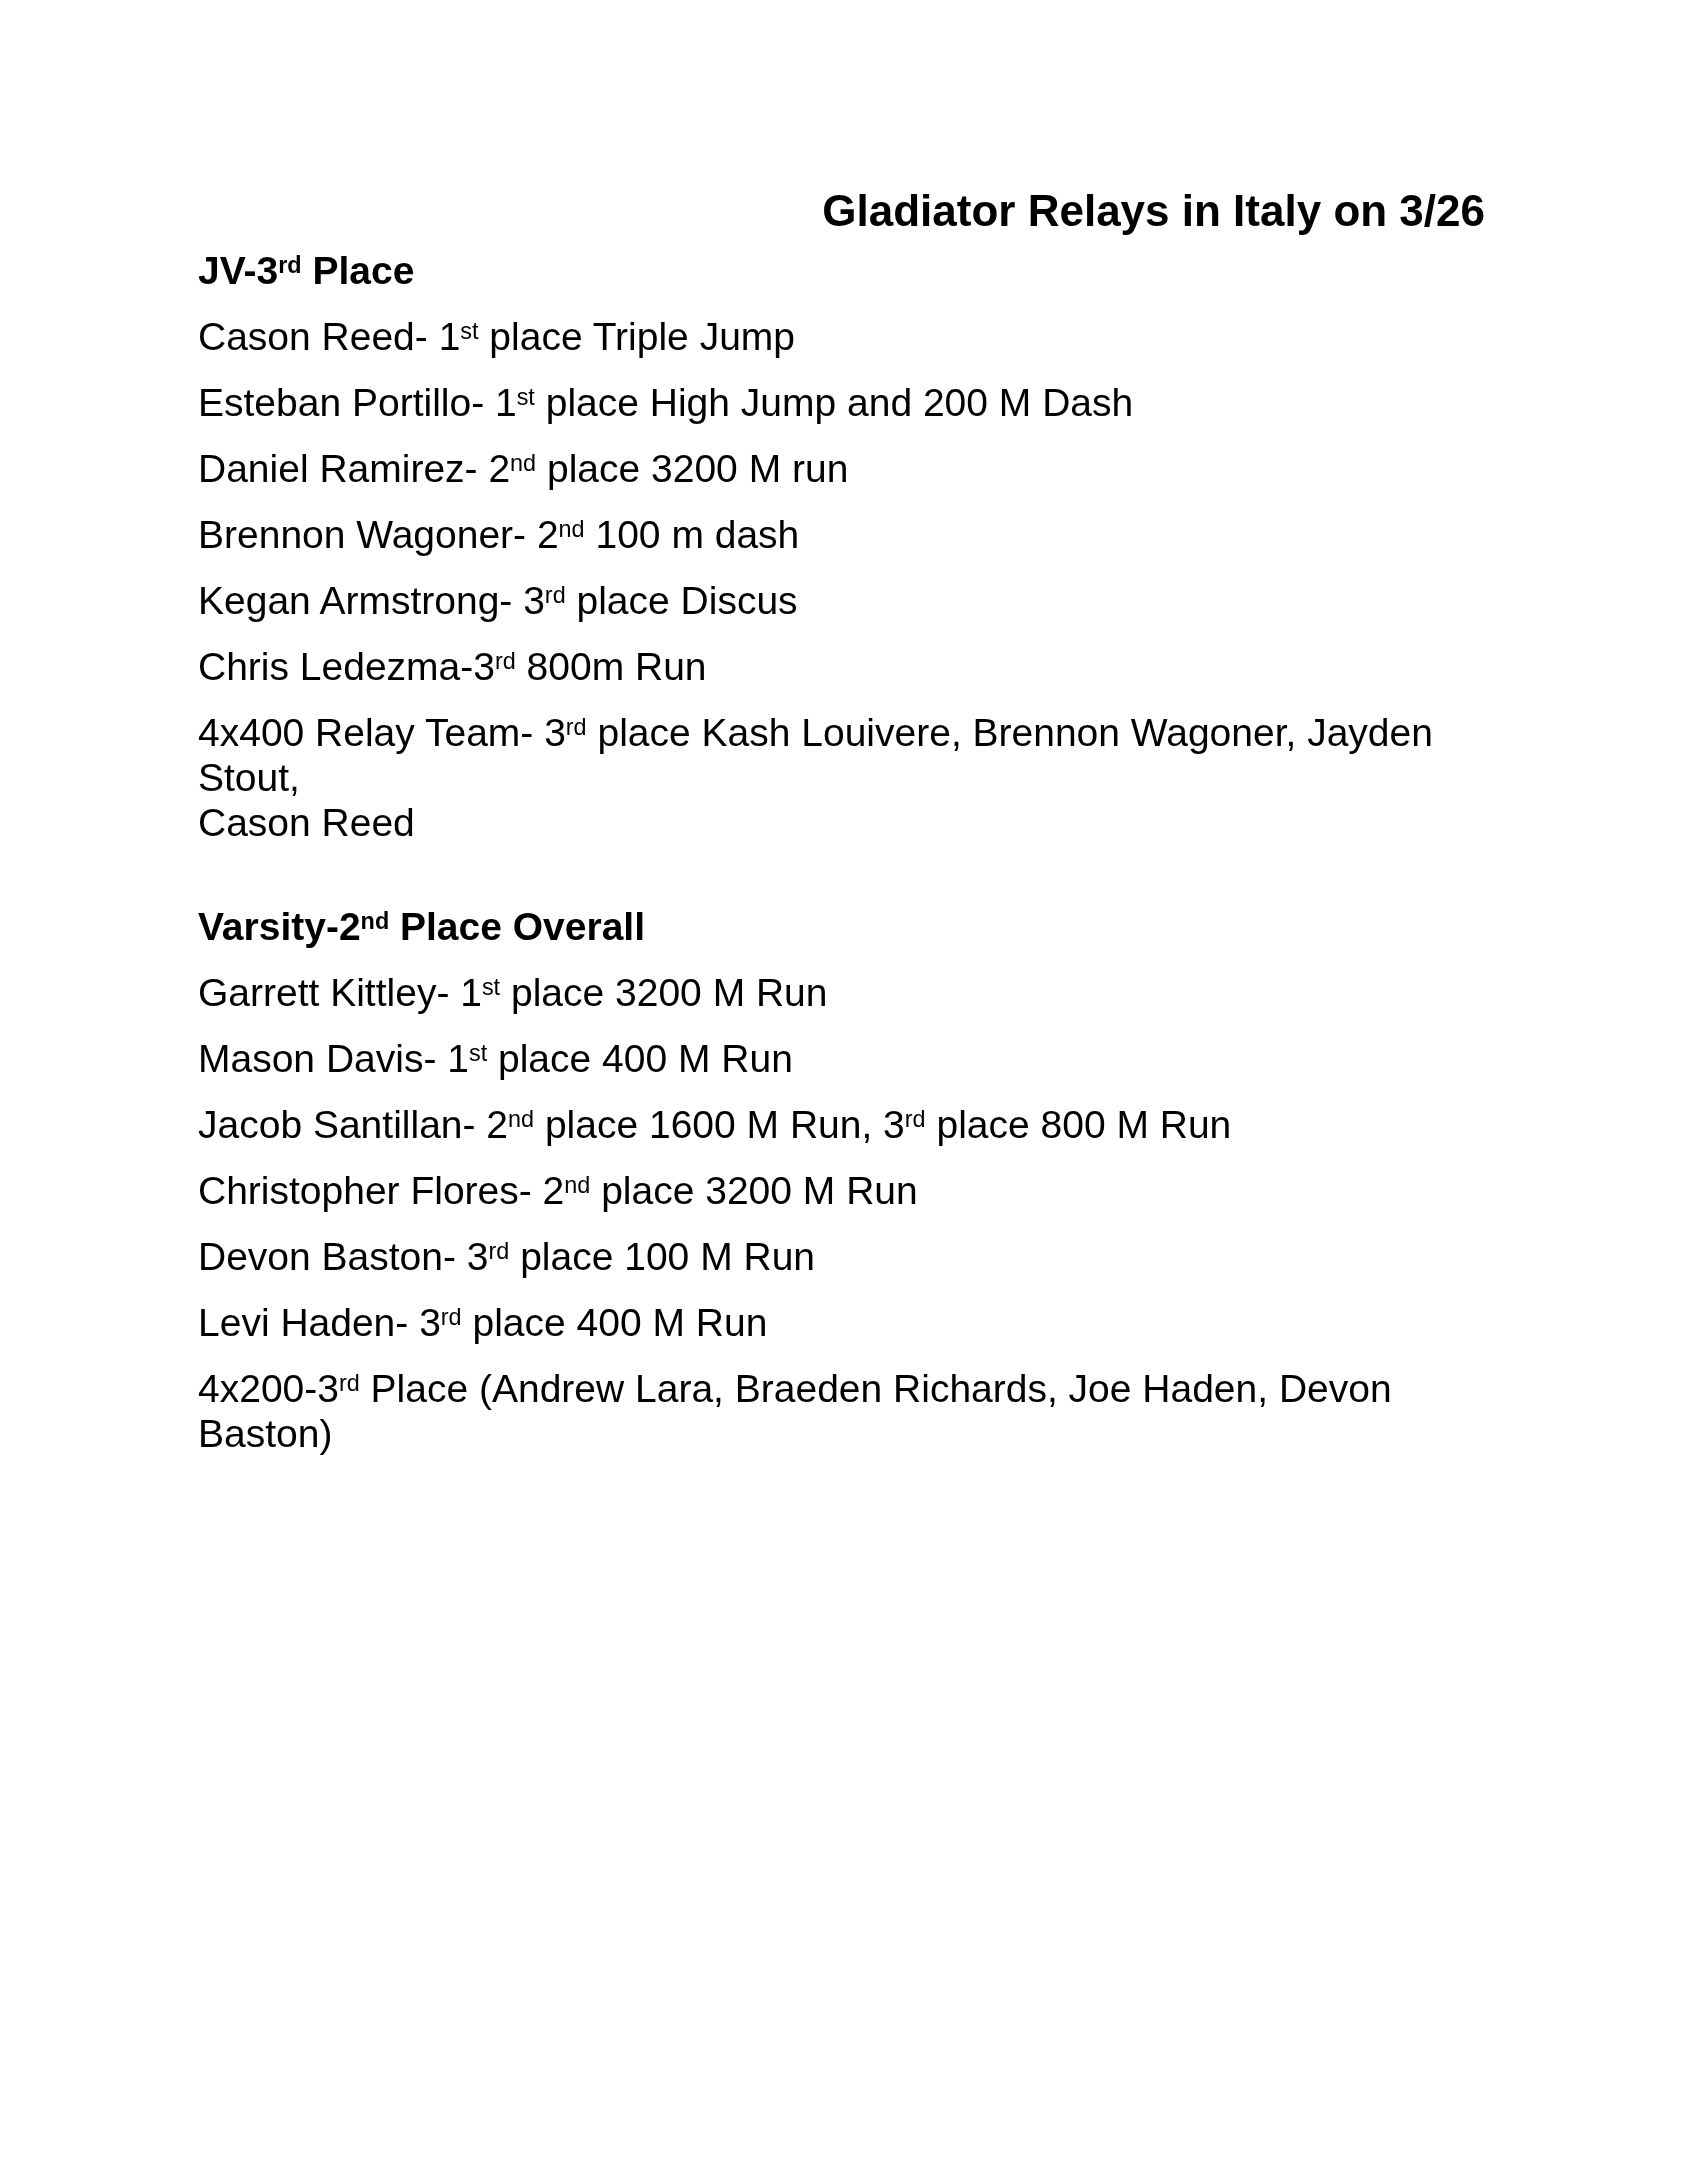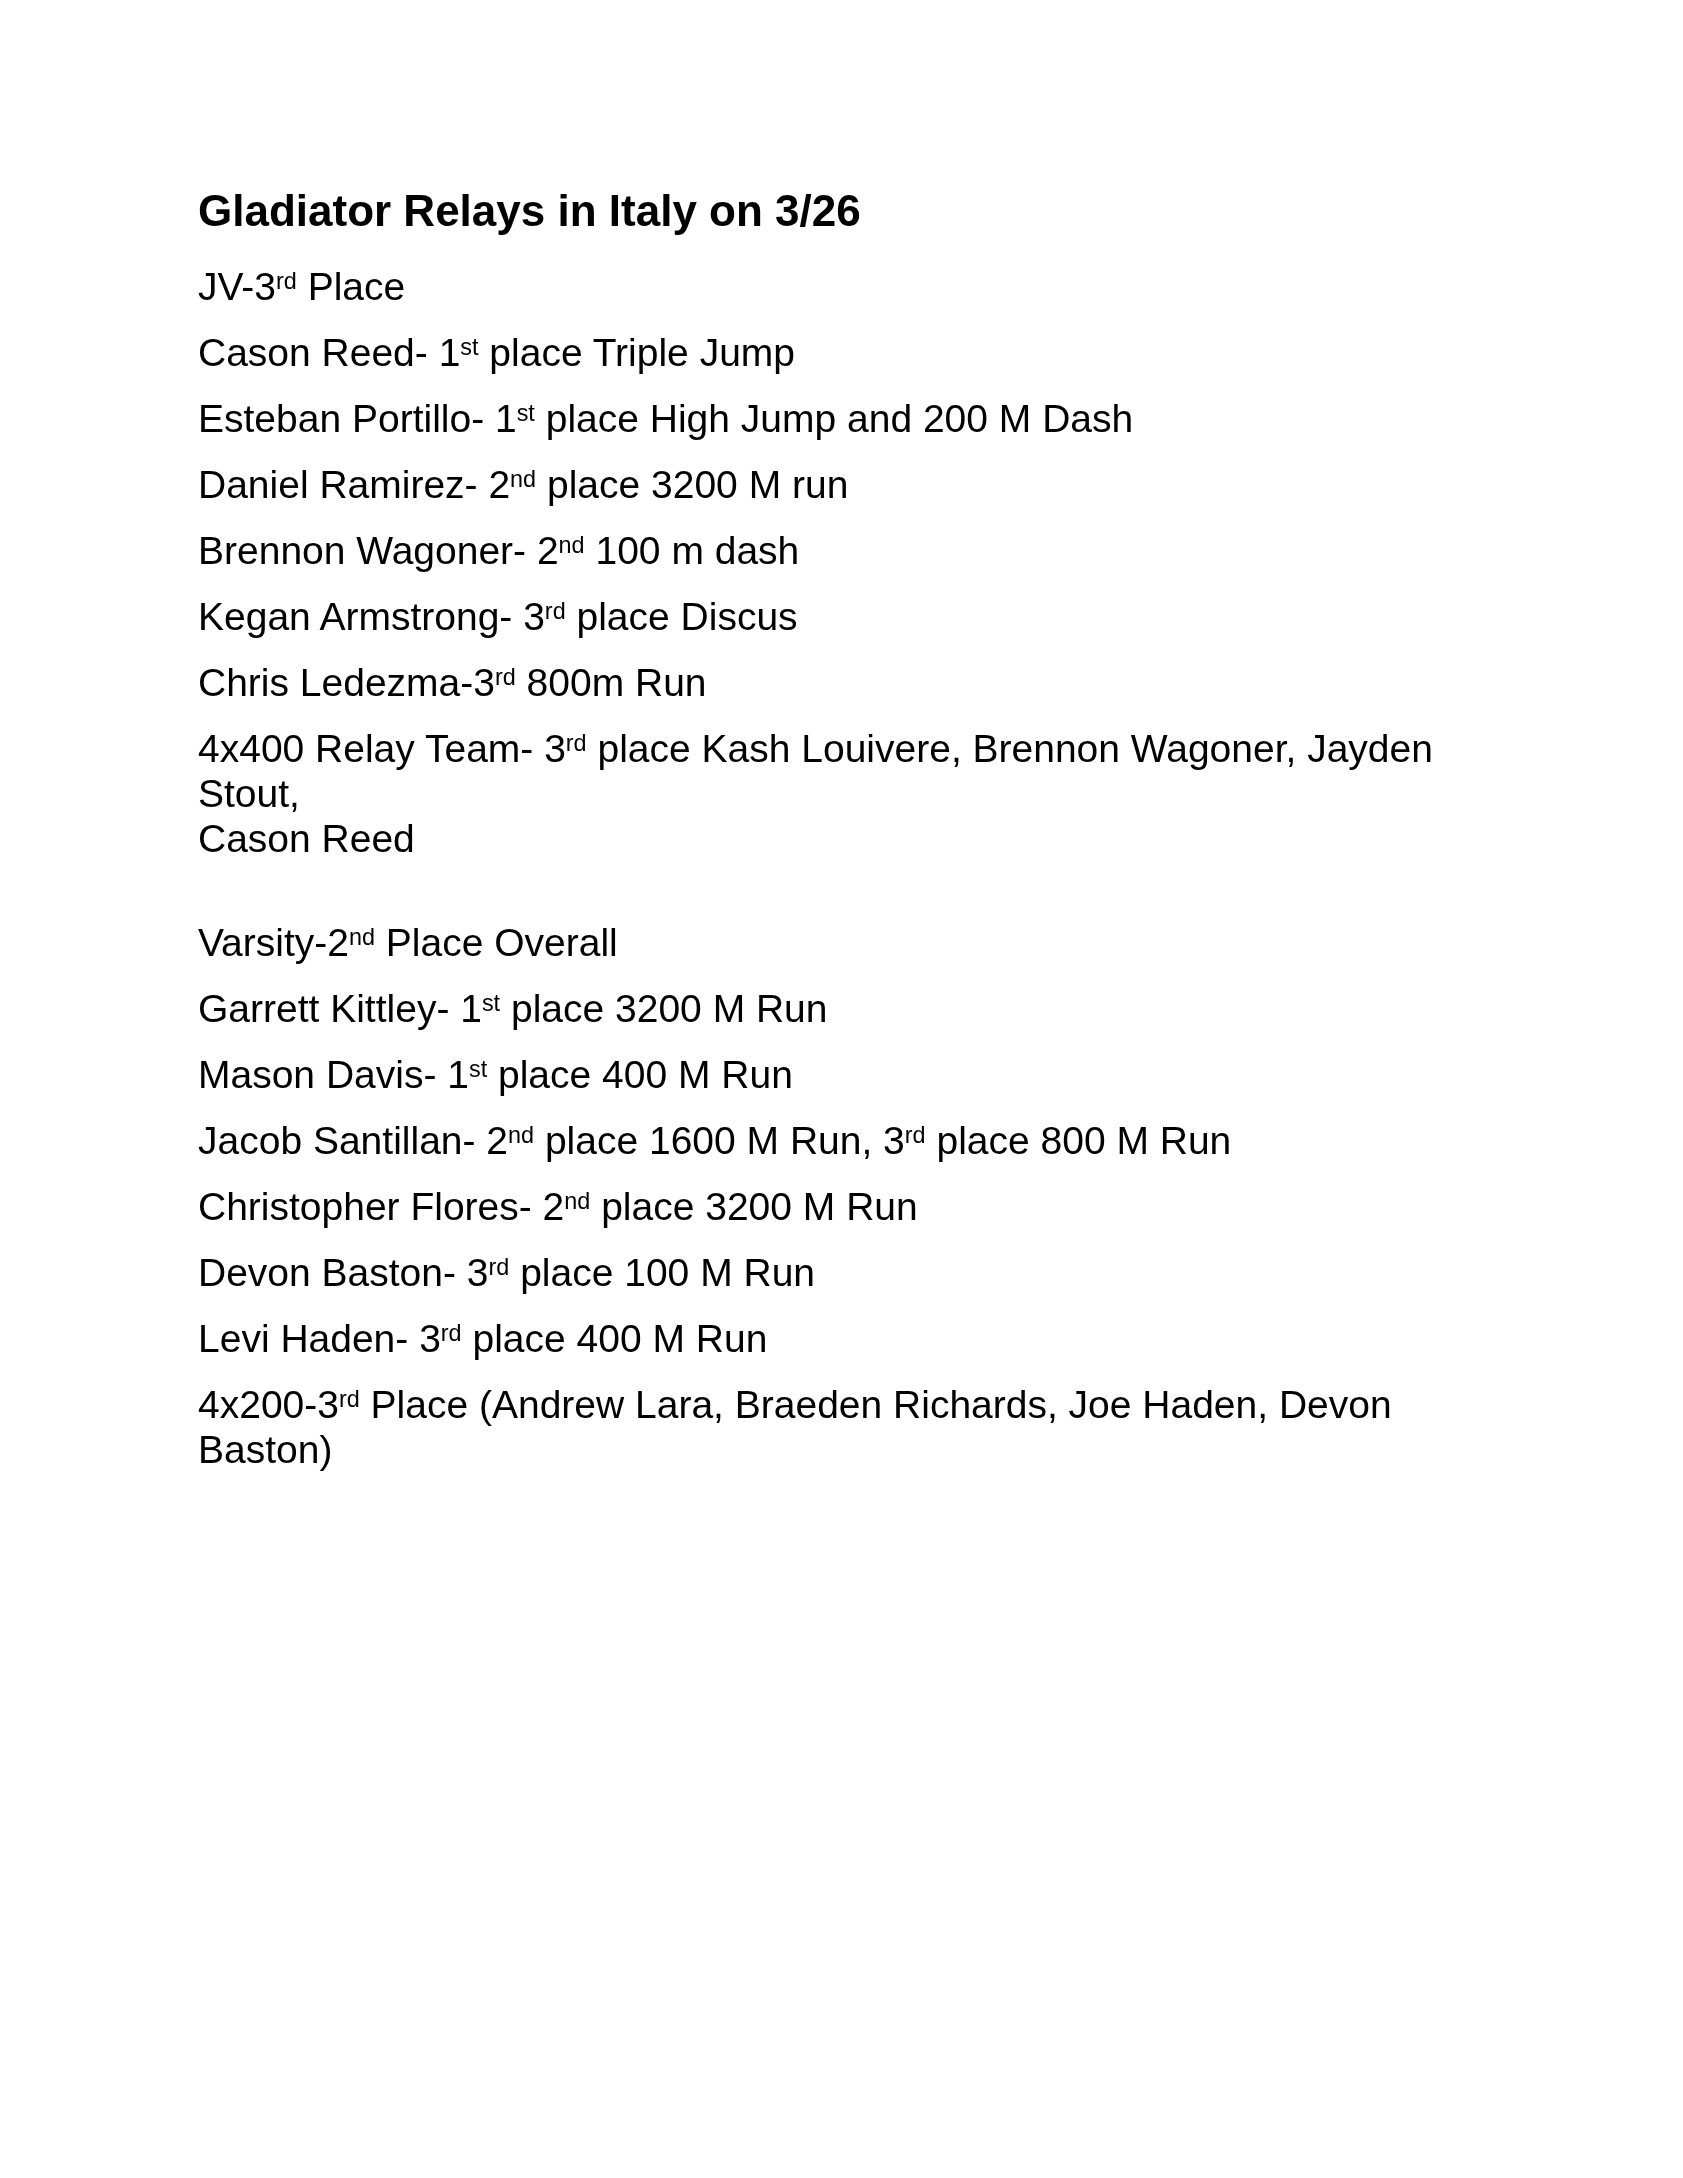--- a/index.html
+++ b/index.html
@@ -16,28 +16,28 @@
     box-sizing: border-box;
     width: 1683px;
     height: 2178px;
     padding: 186px 198px 0 198px;
     color: #000000;
     font-family: "Liberation Sans", sans-serif;
     font-size: 39px;
     line-height: 45px;
   }
   .doc-title {
-    text-align: left;
+    text-align: right;
     font-weight: bold;
     font-size: 44px;
     line-height: 50px;
-    margin: 0 0 28px 0;
+    margin: 0 0 12px 0;
   }
   .heading {
-    font-weight: normal;
+    font-weight: bold;
     margin: 0 0 21px 0;
   }
   .line {
     margin: 16px 0 21px 0;
   }
   .section {
     margin: 0;
   }
   .section-gap {
     margin-top: 59px;

